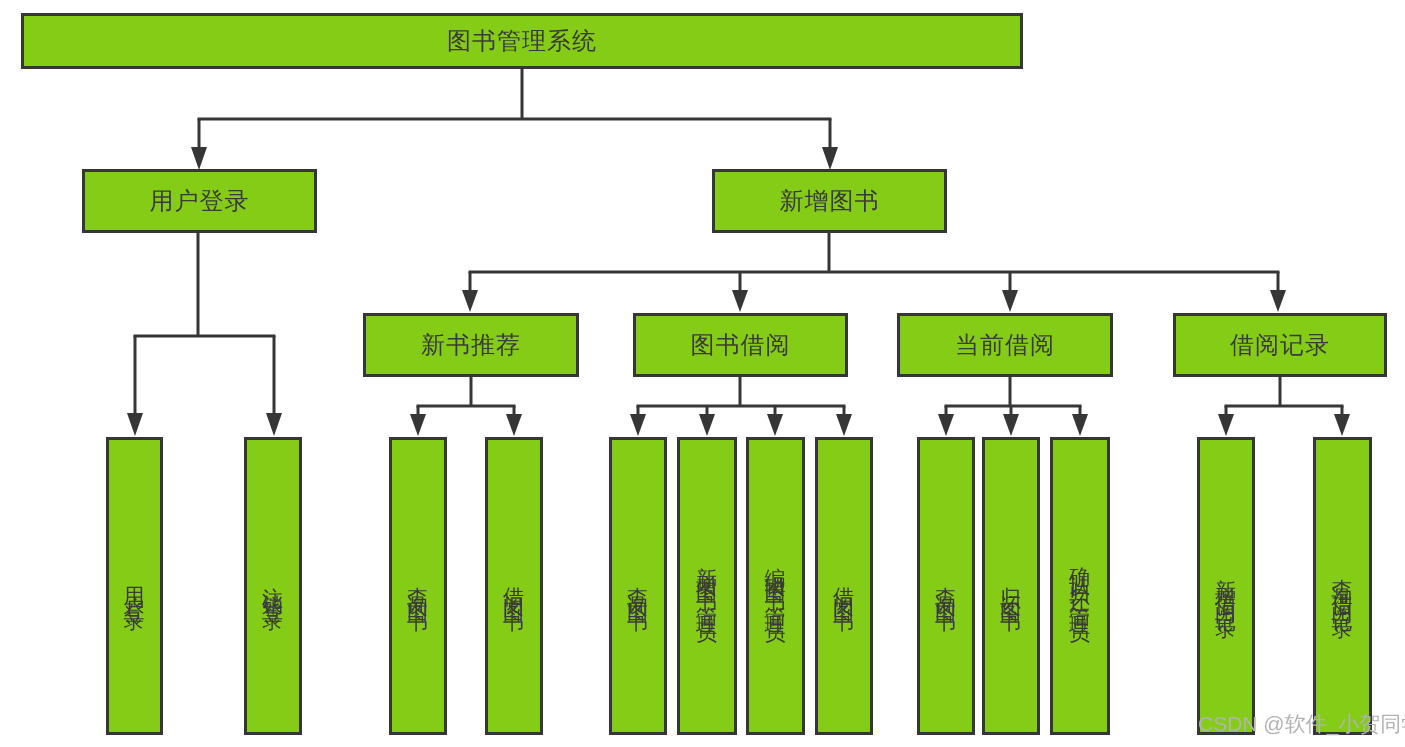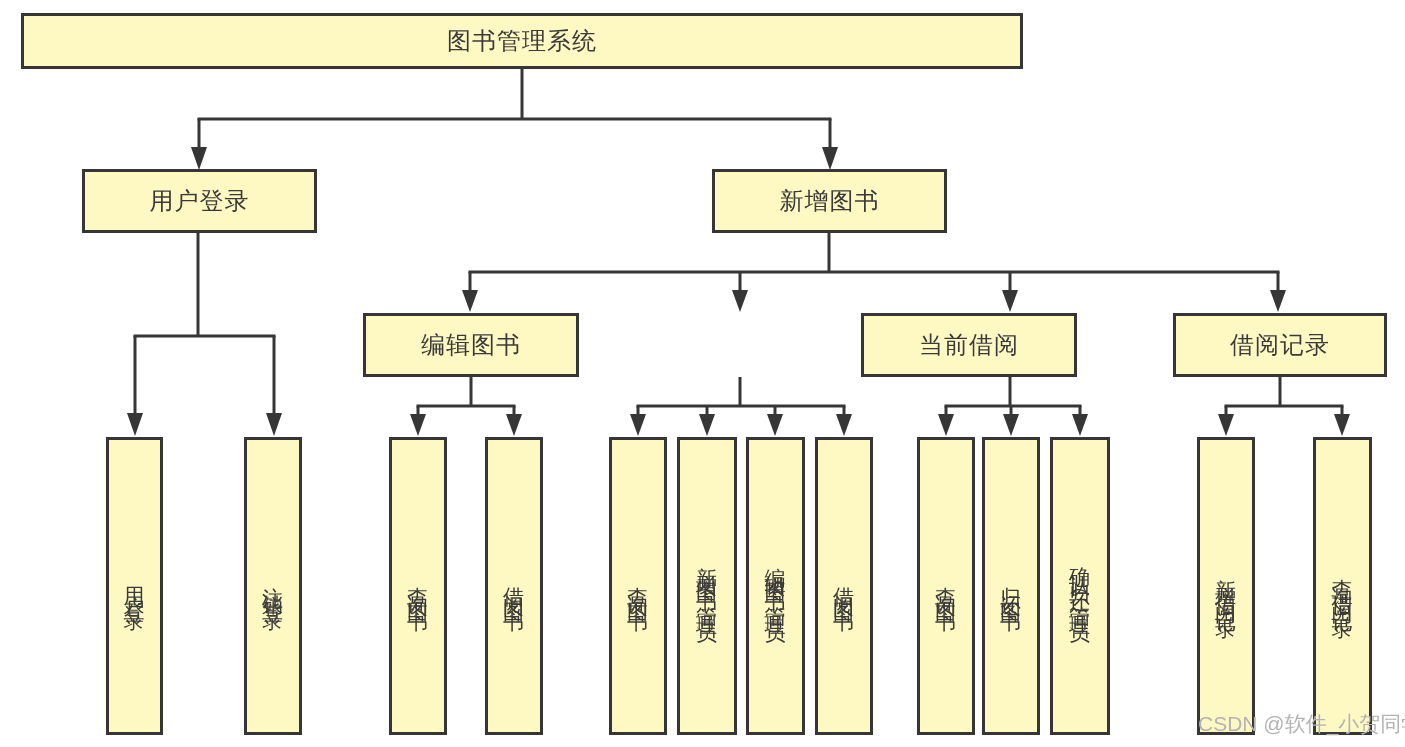--- a/index.html
+++ b/index.html
@@ -19,21 +19,21 @@
   .connectors {
     position:absolute;
     left:0; top:0;
     width:1405px; height:747px;
     pointer-events:none;
   }
   .box {
     position:absolute;
     box-sizing:content-box;
     border:3px solid var(--line);
-    background:#fef9c3;
+    background:#84cc16;
     display:flex;
     align-items:center;
     justify-content:center;
   }
   .hbox span {
     font-size:24px;
     color:var(--text);
     letter-spacing:1px;
     white-space:nowrap;
   }
@@ -132,23 +132,26 @@
   </div>
 
   <div class="box hbox" style="left:82px;top:169px;width:229px;height:58px;">
     <span>用户登录</span>
   </div>
   <div class="box hbox" style="left:712px;top:169px;width:229px;height:58px;">
     <span>新增图书</span>
   </div>
 
   <div class="box hbox" style="left:363px;top:313px;width:210px;height:58px;">
-    <span>编辑图书</span>
-  </div>
-  <div class="box hbox" style="left:861px;top:313px;width:210px;height:58px;">
+    <span>新书推荐</span>
+  </div>
+  <div class="box hbox" style="left:633px;top:313px;width:209px;height:58px;">
+    <span>图书借阅</span>
+  </div>
+  <div class="box hbox" style="left:897px;top:313px;width:210px;height:58px;">
     <span>当前借阅</span>
   </div>
   <div class="box hbox" style="left:1173px;top:313px;width:208px;height:58px;">
     <span>借阅记录</span>
   </div>
 
   <div class="box vbox" style="left:106px;top:437px;width:51px;height:292px;">
     <span class="vtext">用户登录</span>
   </div>
   <div class="box vbox" style="left:244px;top:437px;width:52px;height:292px;">

